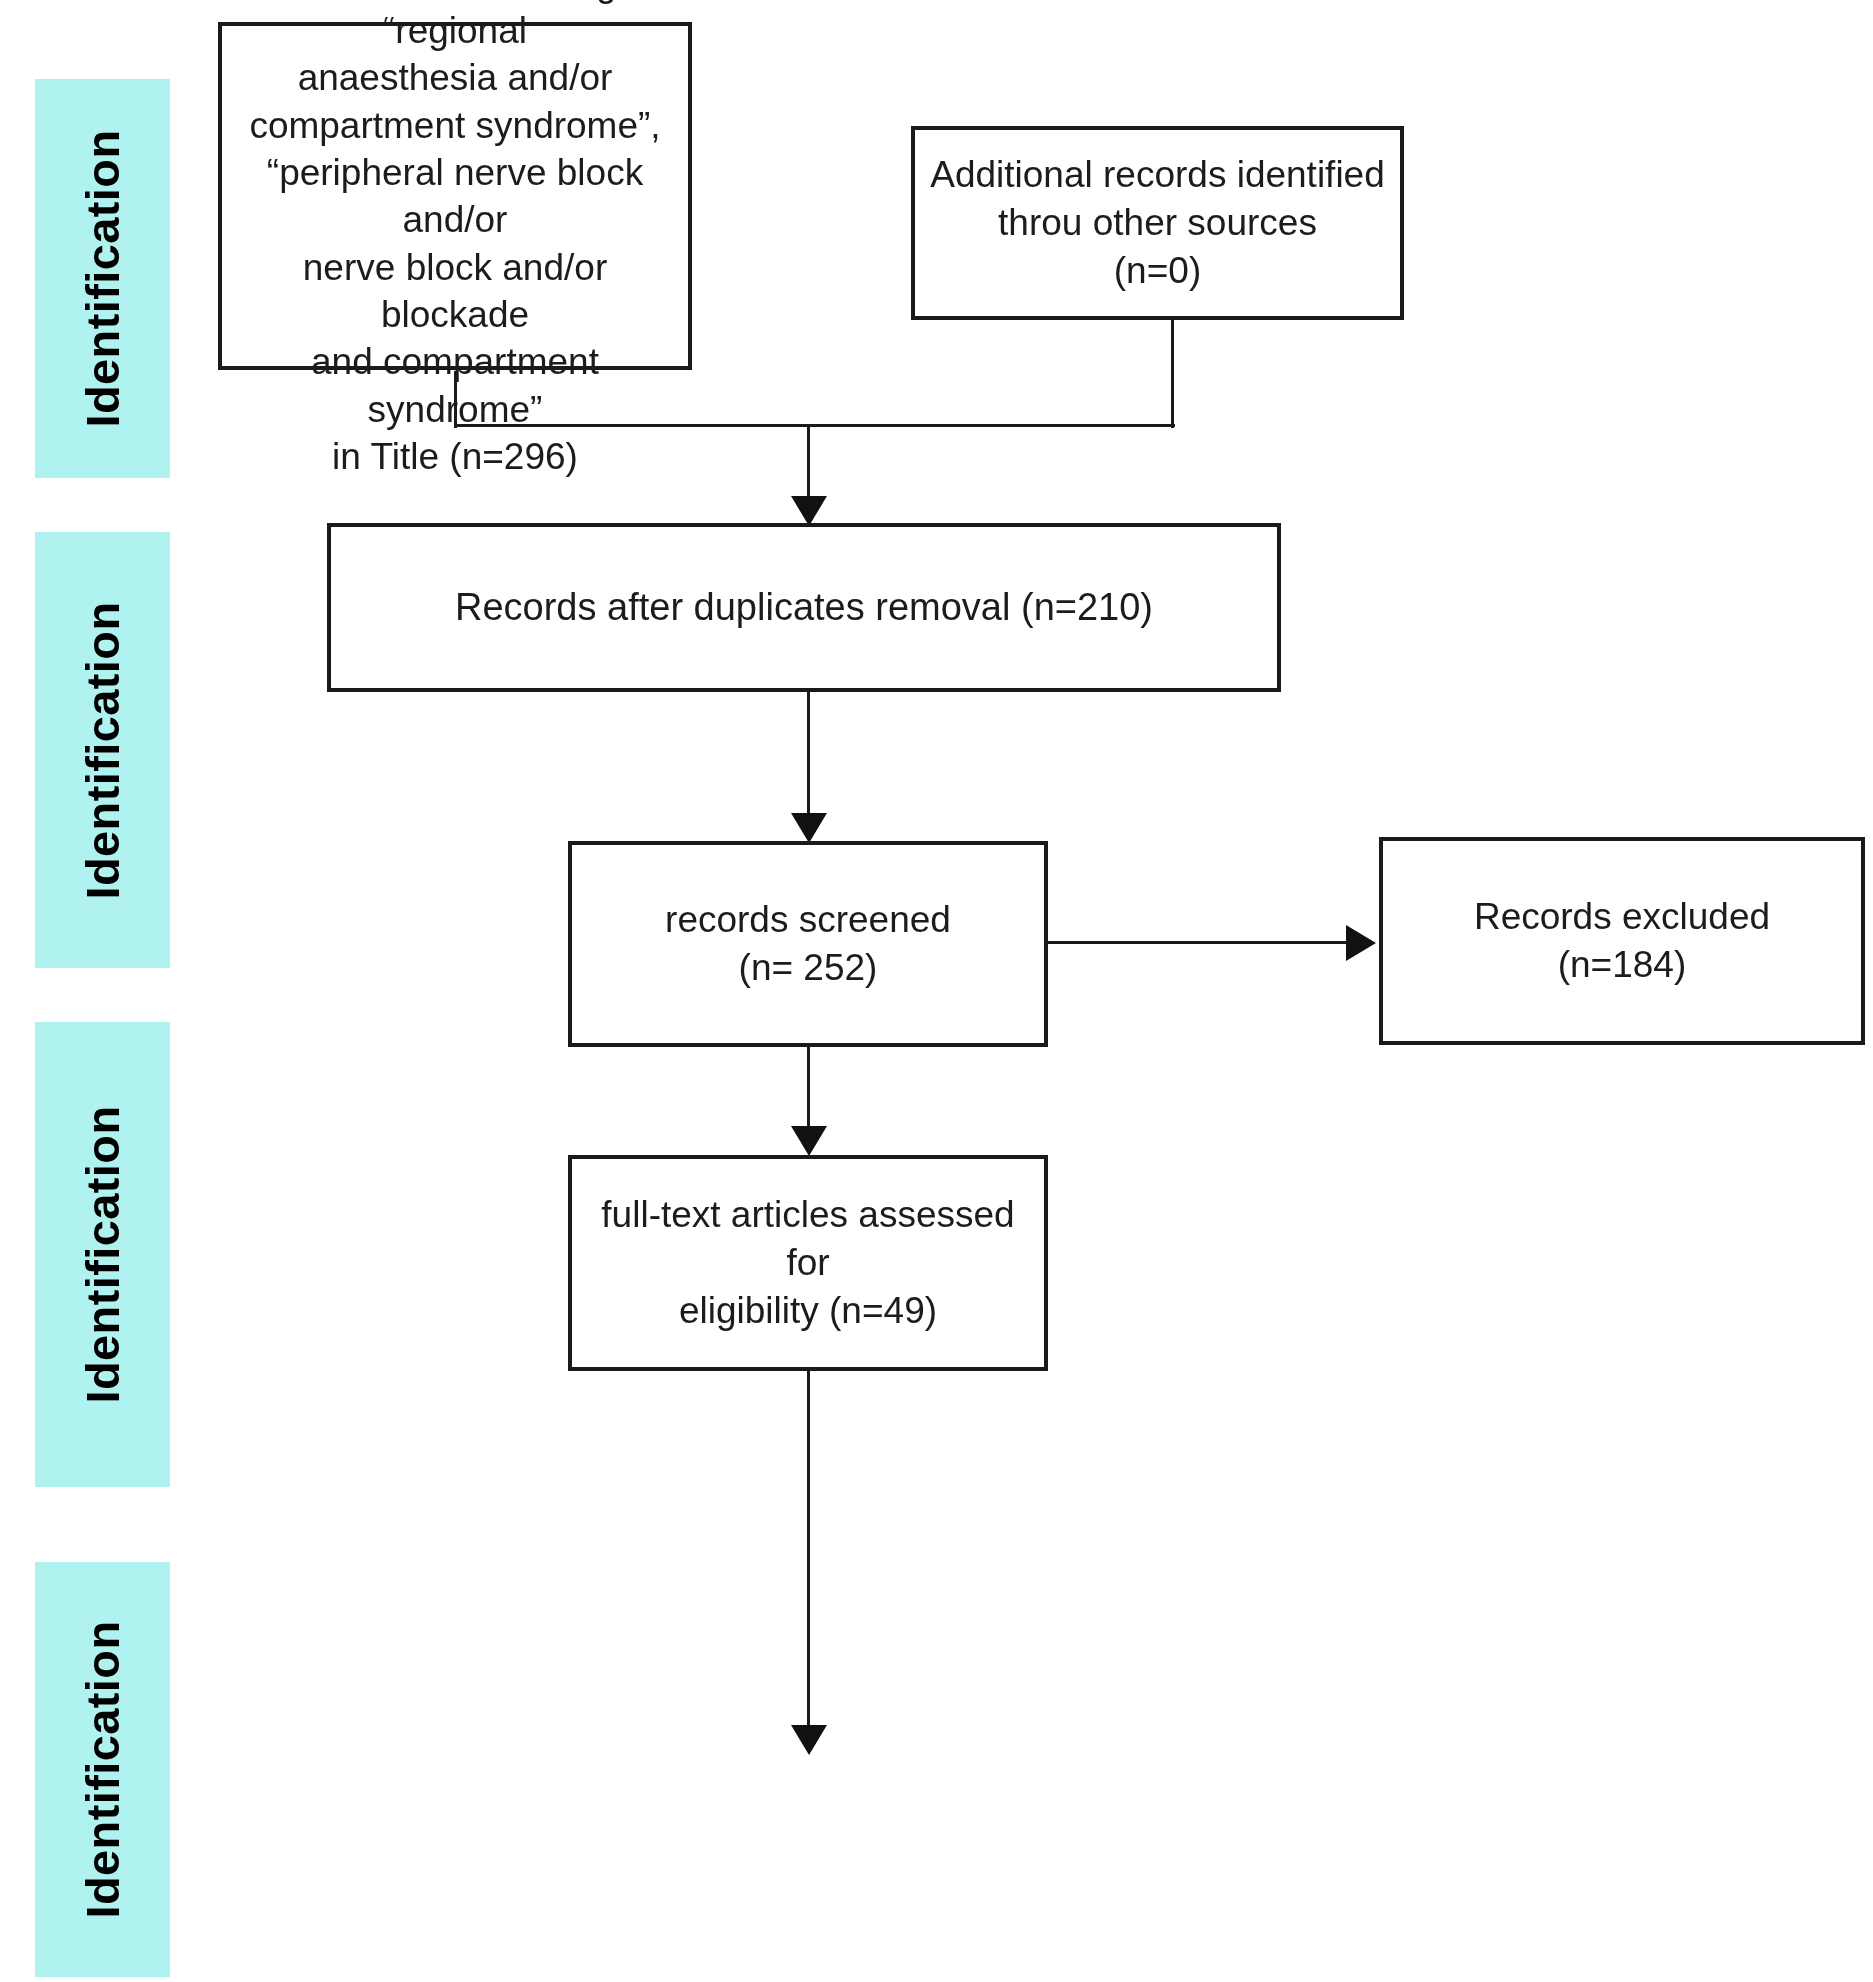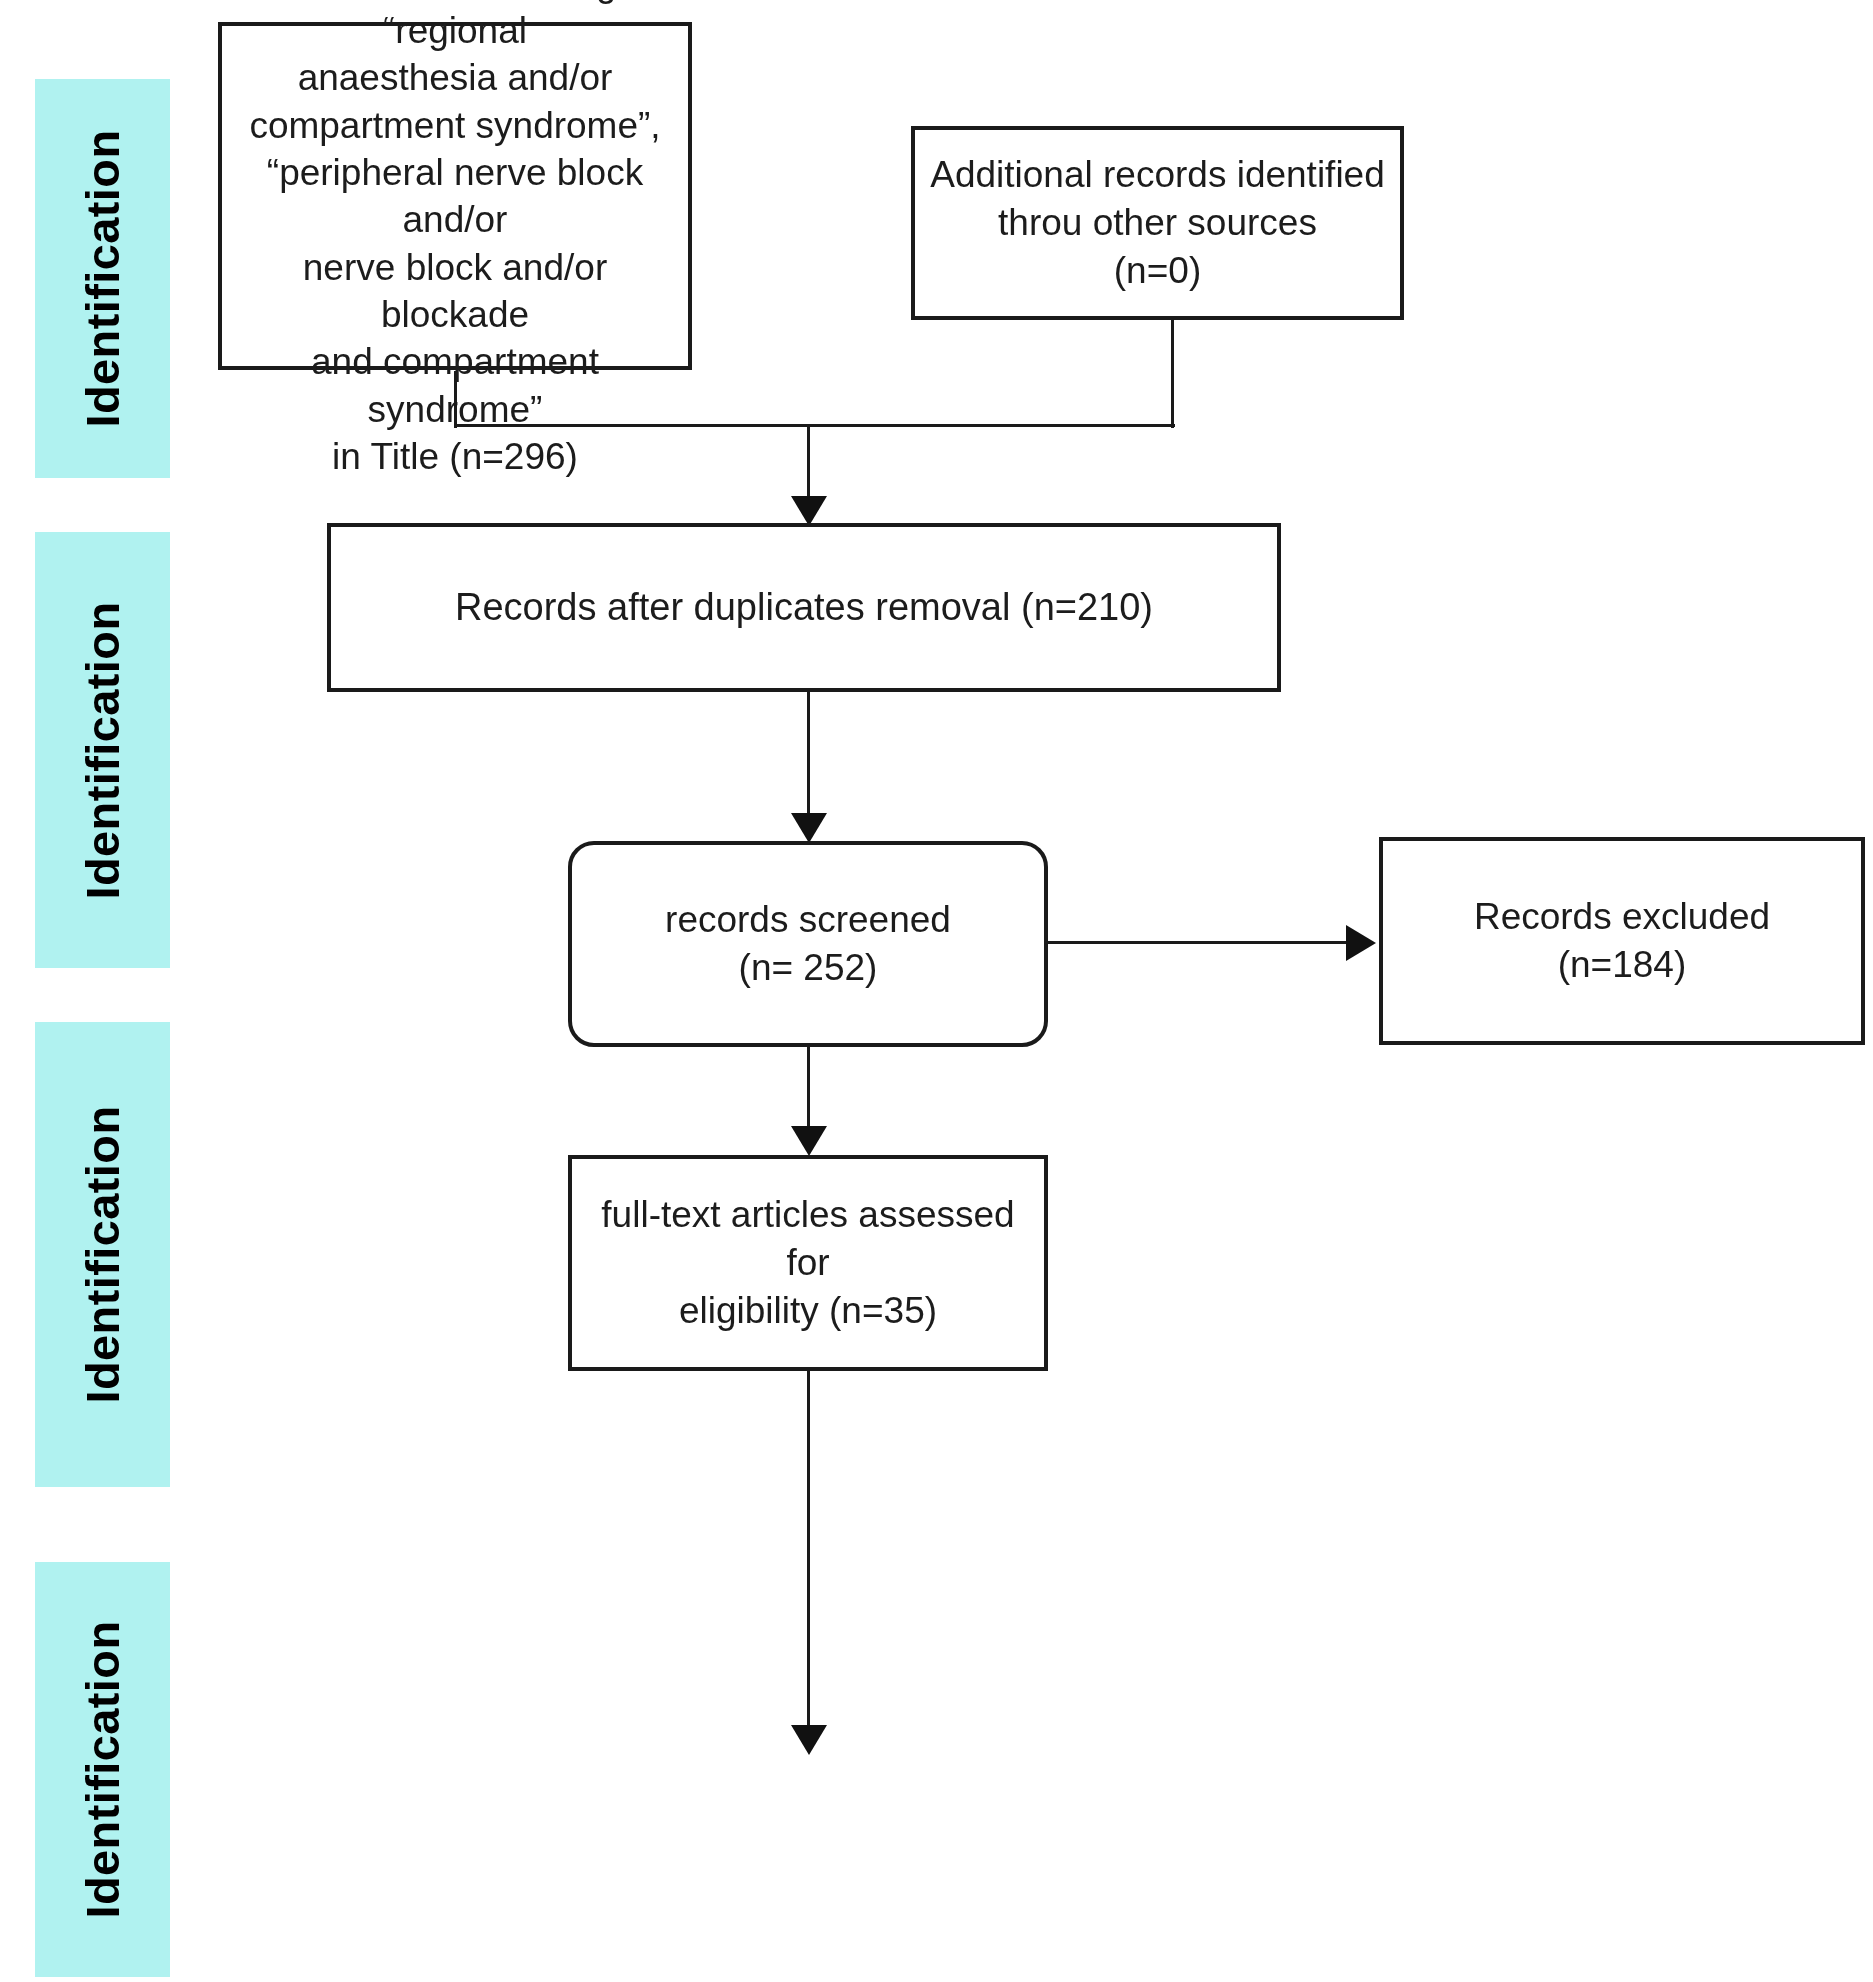--- a/index.html
+++ b/index.html
@@ -129,39 +129,39 @@
   <div class="conn conn-v" style="left:807px; top:424px; height:76px;"></div>
   <div class="arrow-down" style="left:791px; top:496px;"></div>
 
   <div class="flow-box box-duplicates" style="left:327px; top:523px; width:954px; height:169px;">
     <div class="flow-box-text">Records after duplicates removal (n=210)</div>
   </div>
 
   <div class="conn conn-v" style="left:807px; top:692px; height:126px;"></div>
   <div class="arrow-down" style="left:791px; top:813px;"></div>
 
-  <div class="flow-box box-screened" style="left:568px; top:841px; width:480px; height:206px;border-radius:26px;">
+  <div class="flow-box box-screened" style="left:568px; top:841px; width:480px; height:206px;">
     <div class="flow-box-text">records screened
 (n= 252)</div>
   </div>
 
   <div class="conn conn-h" style="left:1048px; top:941px; width:301px;"></div>
   <div class="arrow-right" style="left:1346px; top:925px;"></div>
 
   <div class="flow-box box-excluded" style="left:1379px; top:837px; width:486px; height:208px;">
     <div class="flow-box-text">Records excluded
 (n=184)</div>
   </div>
 
   <div class="conn conn-v" style="left:807px; top:1047px; height:83px;"></div>
   <div class="arrow-down" style="left:791px; top:1126px;"></div>
 
   <div class="flow-box box-fulltext" style="left:568px; top:1155px; width:480px; height:216px;">
     <div class="flow-box-text">full-text  articles assessed  for
-eligibility (n=35)</div>
+eligibility (n=49)</div>
   </div>
 
   <div class="conn conn-v" style="left:807px; top:1371px; height:357px;"></div>
   <div class="arrow-down" style="left:791px; top:1725px;"></div>
 
 
 </div>
 
 
 </body></html>

